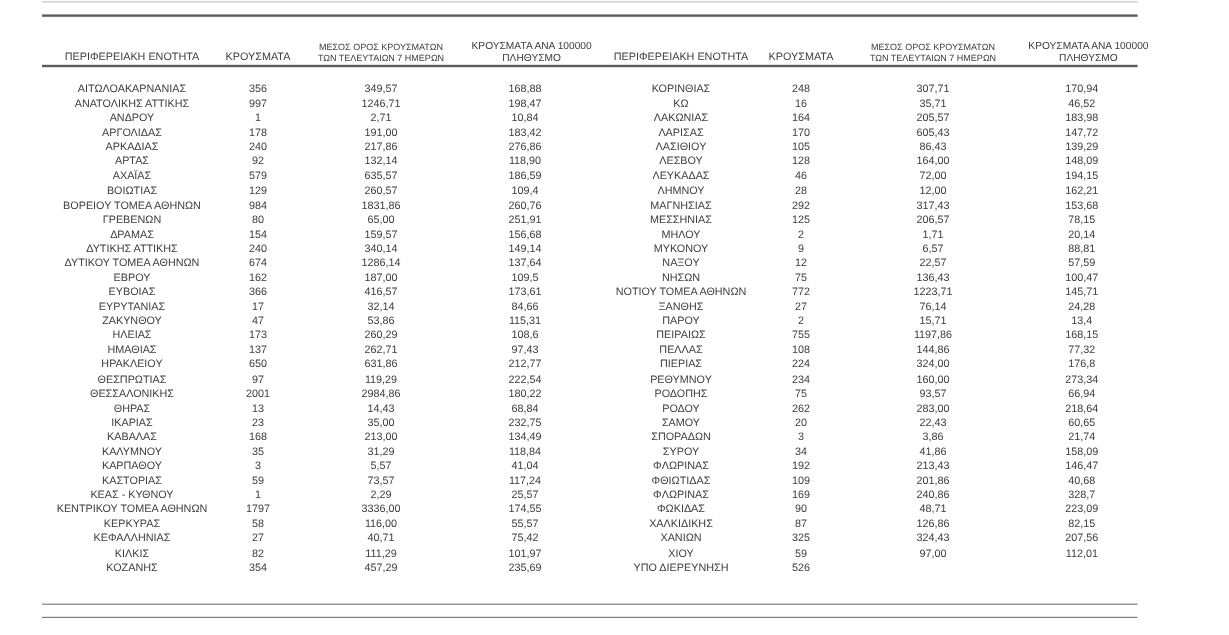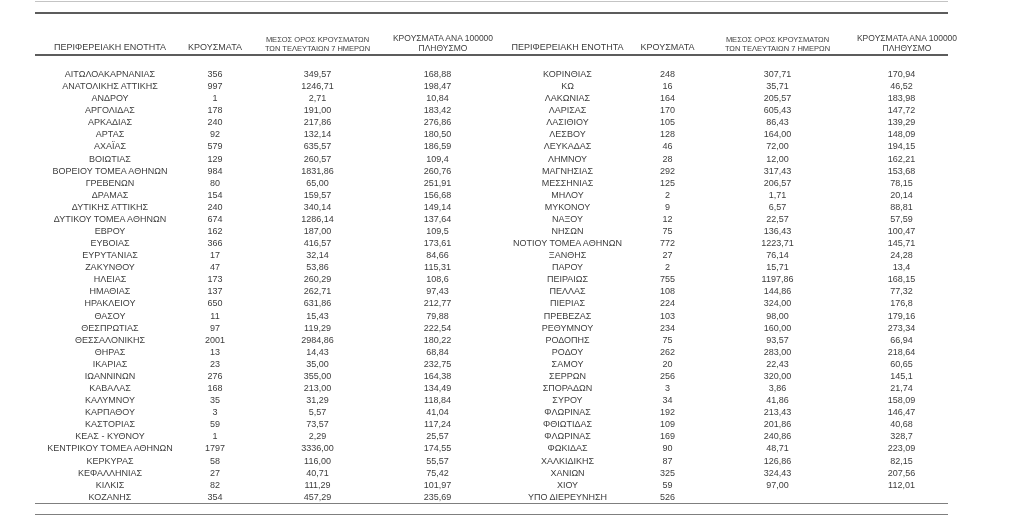--- a/index.html
+++ b/index.html
@@ -150,21 +150,21 @@
         <div class="cell"></div>
         <div class="cell">ΛΑΣΙΘΙΟΥ</div>
         <div class="cell">105</div>
         <div class="cell">86,43</div>
         <div class="cell">139,29</div>
       </div>
       <div class="row">
         <div class="cell">ΑΡΤΑΣ</div>
         <div class="cell">92</div>
         <div class="cell">132,14</div>
-        <div class="cell">180,50</div>
+        <div class="cell">118,90</div>
         <div class="cell"></div>
         <div class="cell">ΛΕΣΒΟΥ</div>
         <div class="cell">128</div>
         <div class="cell">164,00</div>
         <div class="cell">148,09</div>
       </div>
       <div class="row">
         <div class="cell">ΑΧΑΪΑΣ</div>
         <div class="cell">579</div>
         <div class="cell">635,57</div>
@@ -312,31 +312,20 @@
         <div class="cell">650</div>
         <div class="cell">631,86</div>
         <div class="cell">212,77</div>
         <div class="cell"></div>
         <div class="cell">ΠΙΕΡΙΑΣ</div>
         <div class="cell">224</div>
         <div class="cell">324,00</div>
         <div class="cell">176,8</div>
       </div>
       <div class="row">
-        <div class="cell">ΘΑΣΟΥ</div>
-        <div class="cell">11</div>
-        <div class="cell">15,43</div>
-        <div class="cell">79,88</div>
-        <div class="cell"></div>
-        <div class="cell">ΠΡΕΒΕΖΑΣ</div>
-        <div class="cell">103</div>
-        <div class="cell">98,00</div>
-        <div class="cell">179,16</div>
-      </div>
-      <div class="row">
         <div class="cell">ΘΕΣΠΡΩΤΙΑΣ</div>
         <div class="cell">97</div>
         <div class="cell">119,29</div>
         <div class="cell">222,54</div>
         <div class="cell"></div>
         <div class="cell">ΡΕΘΥΜΝΟΥ</div>
         <div class="cell">234</div>
         <div class="cell">160,00</div>
         <div class="cell">273,34</div>
       </div>
@@ -365,31 +354,20 @@
       <div class="row">
         <div class="cell">ΙΚΑΡΙΑΣ</div>
         <div class="cell">23</div>
         <div class="cell">35,00</div>
         <div class="cell">232,75</div>
         <div class="cell"></div>
         <div class="cell">ΣΑΜΟΥ</div>
         <div class="cell">20</div>
         <div class="cell">22,43</div>
         <div class="cell">60,65</div>
-      </div>
-      <div class="row">
-        <div class="cell">ΙΩΑΝΝΙΝΩΝ</div>
-        <div class="cell">276</div>
-        <div class="cell">355,00</div>
-        <div class="cell">164,38</div>
-        <div class="cell"></div>
-        <div class="cell">ΣΕΡΡΩΝ</div>
-        <div class="cell">256</div>
-        <div class="cell">320,00</div>
-        <div class="cell">145,1</div>
       </div>
       <div class="row">
         <div class="cell">ΚΑΒΑΛΑΣ</div>
         <div class="cell">168</div>
         <div class="cell">213,00</div>
         <div class="cell">134,49</div>
         <div class="cell"></div>
         <div class="cell">ΣΠΟΡΑΔΩΝ</div>
         <div class="cell">3</div>
         <div class="cell">3,86</div>

